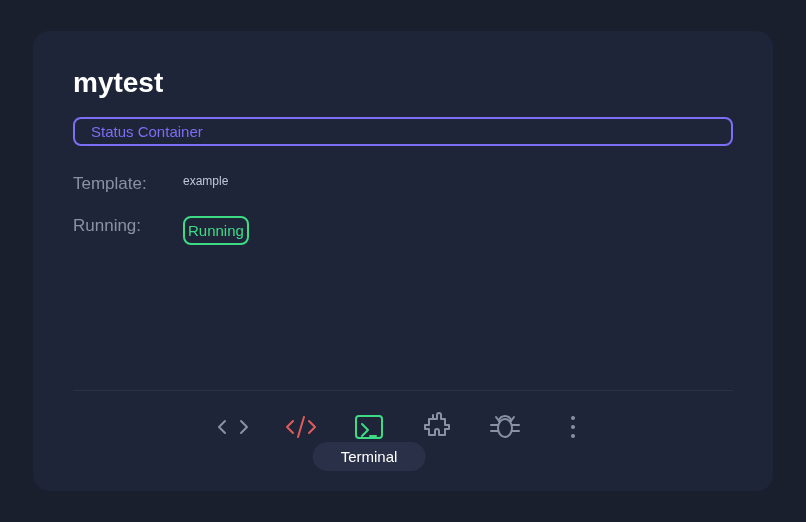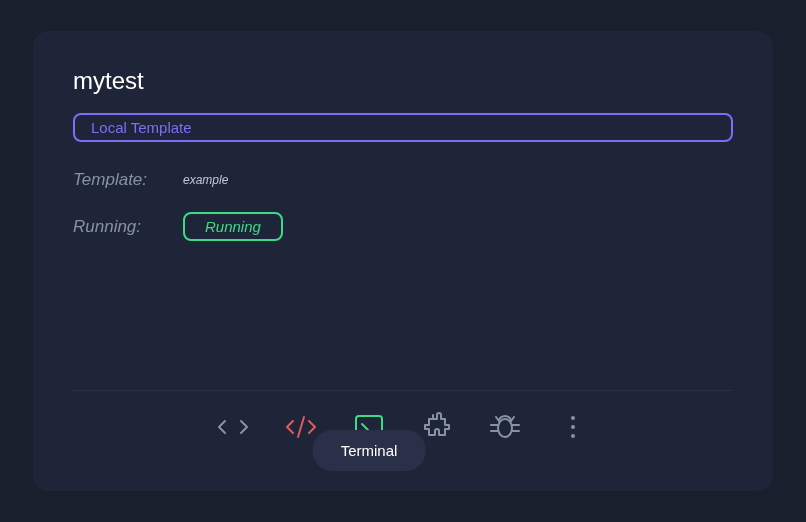--- a/index.html
+++ b/index.html
@@ -20,61 +20,59 @@
       width: 740px;
       min-height: 460px;
       padding: 36px 40px 0 40px;
       position: relative;
       display: flex;
       flex-direction: column;
     }
 
     .title {
       color: #ffffff;
-      font-size: 24px;
-      font-weight: 400;
+      font-size: 28px;
+      font-weight: 700;
       margin-bottom: 18px;
     }
 
     .badge-local-container {
       display: inline-block;
       border: 2px solid #7c6ef5;
       border-radius: 8px;
       padding: 4px 16px;
       color: #7c6ef5;
       font-size: 15px;
       font-weight: 500;
       margin-bottom: 28px;
       cursor: pointer;
     }
 
     .info-row {
       display: flex;
-      align-items: center;
       margin-bottom: 22px;
-      font-style: italic;
     }
 
     .info-label {
       color: #8892a4;
       font-size: 17px;
       width: 110px;
       flex-shrink: 0;
     }
 
     .info-value {
       color: #c0c8d8;
       font-size: 12px;
     }
 
     .status-badge {
       display: inline-block;
       border: 2px solid #3ddc84;
       border-radius: 8px;
-      padding: 4px 20px;
+      padding: 4px 3px;
       color: #3ddc84;
       font-size: 15px;
       font-weight: 500;
     }
 
     .spacer { flex: 1; }
 
     .toolbar {
       display: flex;
       align-items: center;
@@ -110,21 +108,21 @@
 
     .terminal-label {
       position: absolute;
       bottom: -28px;
       left: 50%;
       transform: translateX(-50%);
       background: #2a3048;
       color: #ffffff;
       font-size: 15px;
       font-weight: 500;
-      padding: 12px 28px;
+      padding: 6px 28px;
       border-radius: 20px;
       white-space: nowrap;
     }
 
     .toolbar-wrapper {
       position: relative;
       padding-bottom: 48px;
     }
 
     .more-icon {
@@ -135,21 +133,21 @@
       display: flex;
       align-items: center;
     }
   </style>
 </head>
 <body>
 
 <div class="card">
   <div class="title">mytest</div>
 
-  <div class="badge-local-container">Local Template</div>
+  <div class="badge-local-container">Status Container</div>
 
   <div class="info-row">
     <span class="info-label">Template:</span>
     <span class="info-value">example</span>
   </div>
 
   <div class="info-row">
     <span class="info-label">Running:</span>
     <span class="status-badge">Running</span>
   </div>

